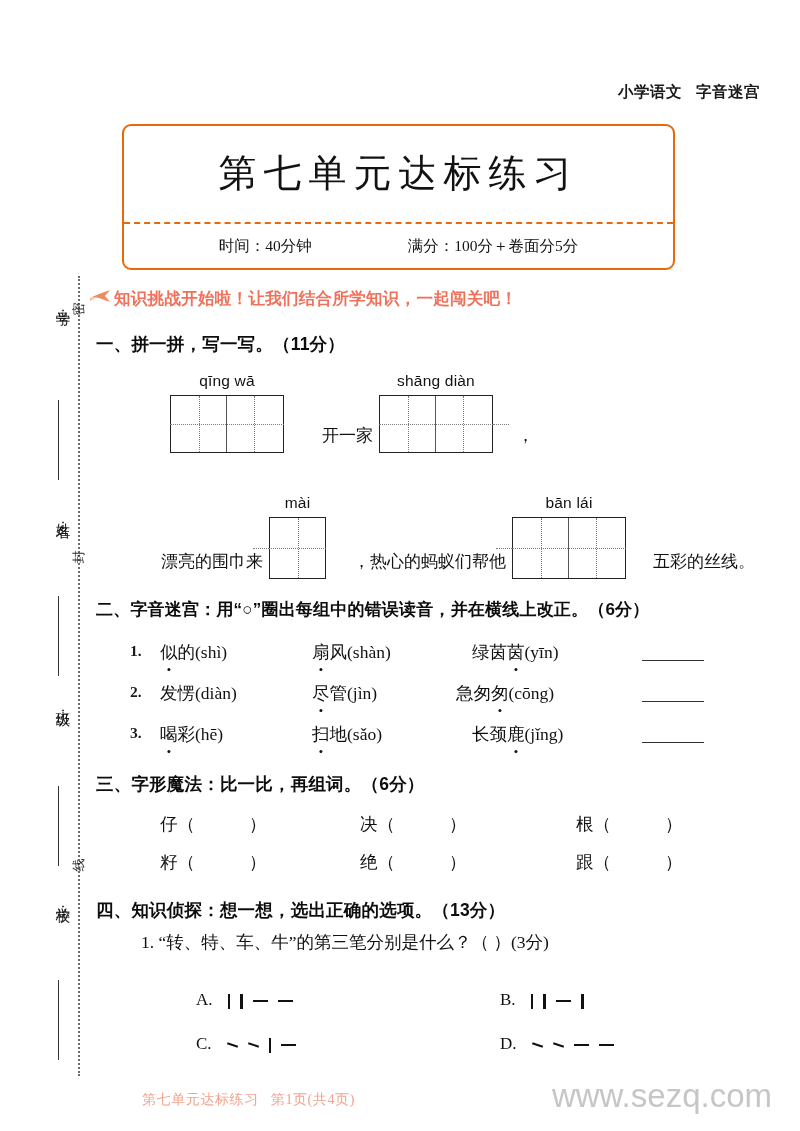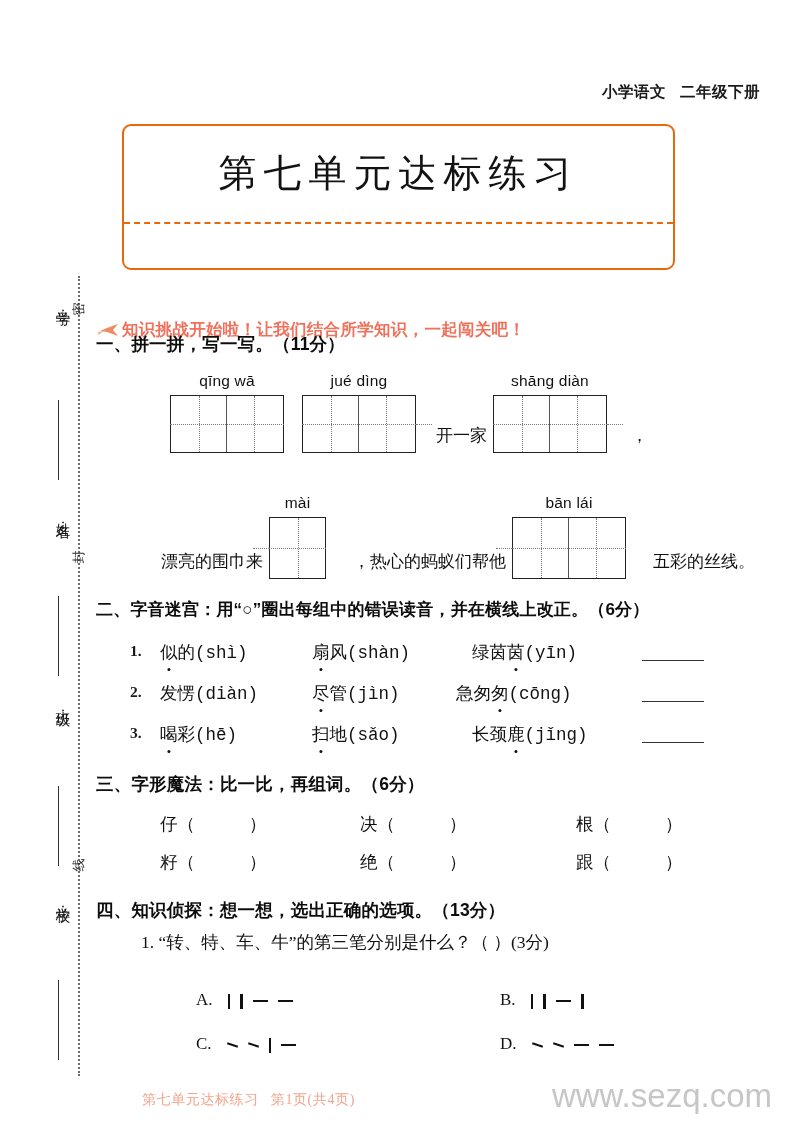--- a/index.html
+++ b/index.html
@@ -67,26 +67,25 @@
     justify-content: center;
     font-size: 15.5px;
     color: #141414;
     white-space: nowrap;
   }
   .title-card .meta .m-time { margin-right: 96px; }
 
   
   .banner {
     position: absolute;
-    left: 98px;
+    left: 90px;
     top: 288px;
     display: flex;
-    align-items: center;
-    white-space: nowrap;
-    margin-top: 31px;
+    align-items: flex-start;
+    white-space: nowrap;
   }
   .banner .rocket {
     width: 22px; height: 16px;
     margin-right: 2px;
     flex: 0 0 auto;
   }
   .banner .banner-text {
     font-family: "Liberation Sans", "DejaVu Sans", sans-serif;
     font-size: 16.5px;
     font-weight: 700;
@@ -192,21 +191,21 @@
     left: 130px;
     top: 2px;
     font-weight: 700;
     font-size: 15.5px;
     font-family: "Liberation Serif","DejaVu Serif",serif;
   }
   .word {
     position: absolute;
     top: 0;
     font-size: 17.5px;
-    font-family: Liberation Mono, monospace;
+    font-family: Liberation Serif, serif;
     color: #111;
   }
   .word .dot-char { position: relative; display: inline-block; }
   .word .dot-char::after {
     content: "";
     position: absolute;
     left: 50%;
     transform: translateX(-50%);
     bottom: -7px;
     width: 3.2px; height: 3.2px;
@@ -318,26 +317,30 @@
     color: #2a2a2a;
     transform: rotate(-90deg);
     transform-origin: center center;
     text-align: center;
   }
 </style>
 </head>
 <body>
 
 <div class="page-header">
-  <span>小学语文</span><span class="gap"></span><span>二年级下册</span>
+  <span>小学语文</span><span class="gap"></span><span>字音迷宫</span>
 </div>
 
 <div class="title-card">
   <div class="main-title">第七单元达标练习</div>
   <div class="divider"></div>
+  <div class="meta">
+    <span class="m-time">时间：40分钟</span>
+    <span>满分：100分＋卷面分5分</span>
+  </div>
 </div>
 
 <div class="banner">
   <svg class="rocket" viewBox="0 0 22 16">
     <path d="M2 9 L9 6 L20 2 L15 8 L20 14 L9 10 Z" fill="#F08A60"></path>
     <path d="M0 10 L7 8.5 L0 13 Z" fill="#F5B79A"></path>
   </svg>
   <span class="banner-text">知识挑战开始啦！让我们结合所学知识，一起闯关吧！</span>
 </div>
 
@@ -353,32 +356,20 @@
           <div class="vmid" style="left:27.5px"></div>
           <div class="cell" style="left:55px"></div>
           <div class="vmid" style="left:83px"></div>
           <div class="hmid"></div>
         </div>
       </div>
     </div>
 
     <div style="width:18px"></div>
 
-    <div class="py-group">
-      <div class="py">jué  dìng</div>
-      <div class="tzg-wrap">
-        <div class="bleed-r"></div>
-        <div class="tzg" style="width:114px;height:58px">
-          <div class="vmid" style="left:27.5px"></div>
-          <div class="cell" style="left:55px"></div>
-          <div class="vmid" style="left:83px"></div>
-          <div class="hmid"></div>
-        </div>
-      </div>
-    </div>
 
     <span class="inline-cn" style="margin-left:14px">开一家</span>
 
     <div class="py-group">
       <div class="py">shāng diàn</div>
       <div class="tzg-wrap">
         <div class="bleed-r"></div>
         <div class="tzg" style="width:114px;height:58px">
           <div class="vmid" style="left:27.5px"></div>
           <div class="cell" style="left:55px"></div>

